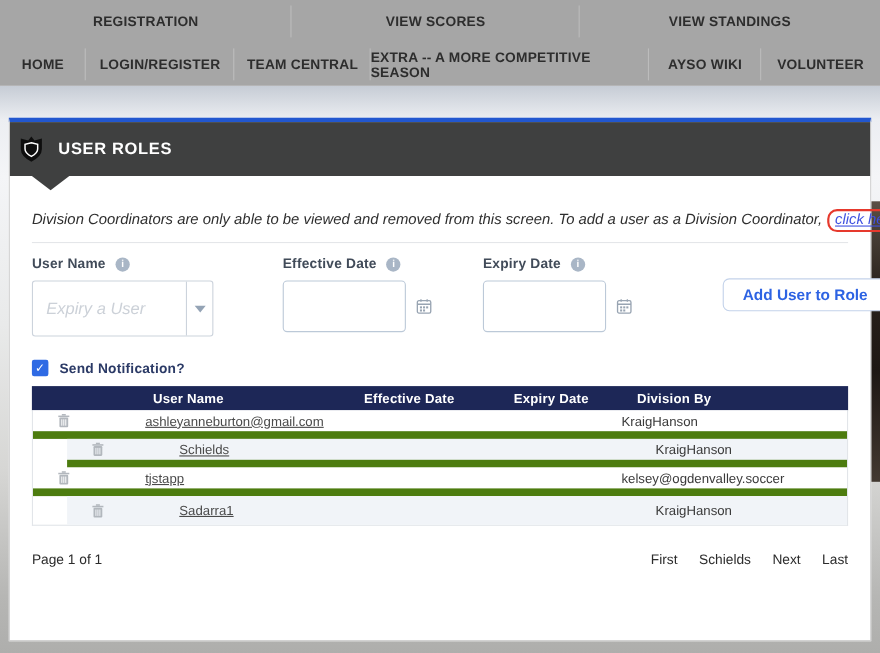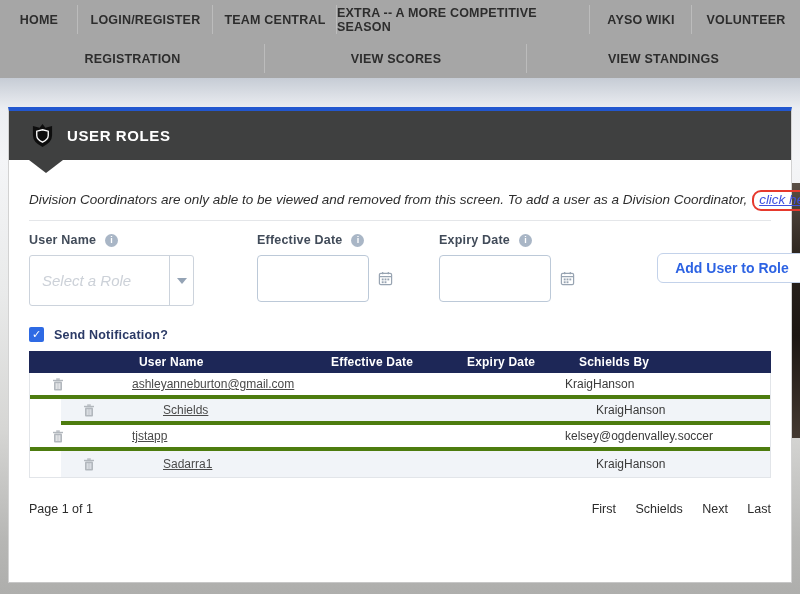--- a/index.html
+++ b/index.html
@@ -16,21 +16,21 @@
   .nav { position:absolute; top:0; left:0; width:800px; height:78px; background:#a6a6a6; z-index:5; }
   .nav-row { display:flex; height:39px; }
   .nav-item { position:relative; display:flex; align-items:center; justify-content:center;
               color:#2d2d2d; font-weight:700; font-size:12.5px; letter-spacing:.2px; cursor:pointer; }
   .nav-item.sep::after { content:''; position:absolute; right:0; top:5px; bottom:5px; width:1px; background:#bcbcbc; }
 
   
   .panel { position:absolute; left:8px; top:107px; width:784px; height:476px; background:#fff;
            border-top:4px solid #2257cf; border-left:1px solid #d2d2d2; border-right:1px solid #d2d2d2;
            border-bottom:1px solid #c7c7c7; z-index:6; }
-  .panel-header { height:49px; background:#3f4040; display:flex; align-items:center; padding-left:22px; gap:13px; position:relative; }
+  .panel-header { height:49px; background:#3f4040; display:flex; align-items:center; padding-left:8px; gap:13px; position:relative; }
   .notch { position:absolute; left:20px; bottom:-13px; width:0; height:0;
            border-left:17px solid transparent; border-right:17px solid transparent; border-top:13px solid #3f4040; }
   .panel-title { color:#fff; font-weight:700; font-size:15px; letter-spacing:.6px; }
 
   .content { padding:0 20px; }
 
   .desc { margin-top:32px; font-style:italic; font-size:13.5px; color:#2e2e2e; white-space:nowrap; }
   .annot { border:2px solid #e6392d; border-radius:9px; padding:0 5px 2px; margin-left:1px; }
   .desc a { color:#3f51e0; font-style:italic; }
 
@@ -61,49 +61,49 @@
   .checkbox { width:15px; height:15px; background:#2e6ae4; border-radius:2px; color:#fff; font-size:11px;
               display:flex; align-items:center; justify-content:center; cursor:pointer; }
   .notif-label { font-size:12.5px; color:#2b3a66; font-weight:700; letter-spacing:.2px; }
 
   .tbl { margin-top:9px; }
   .thead { display:grid; grid-template-columns:55px 240px 140px 90px 1fr; background:#1d2757; color:#fff;
            font-weight:700; font-size:12px; height:22px; align-items:center; letter-spacing:.2px; }
   .th-user { padding-left:55px; } .th-eff { padding-left:7px; } .th-exp { padding-left:3px; } .th-asg { padding-left:25px; }
   .tbody { border:1px solid #e2e5e9; border-top:none; }
   .trow { display:grid; grid-template-columns:55px 240px 140px 90px 1fr; height:26px; align-items:center;
-          font-size:12px; border-bottom:4px solid #4d7c0f; background:#fff; }
+          font-size:12px; border-bottom:7px solid #4d7c0f; background:#fff; }
   .trow.alt { background:#f1f4f8;margin-left:31px; }
   .trow:last-child { border-bottom:none; }
   .td-trash { display:flex; justify-content:center; cursor:pointer; }
   .td-user a { color:#4a4a4a; text-decoration:underline; }
   .td-asg { padding-left:10px; color:#3a3a3a; }
 
   .pager { display:flex; justify-content:space-between; align-items:center; margin-top:24px; font-size:12.5px; color:#2c2c2c;text-align:right; }
   .pager-links span { margin-left:16px; cursor:pointer; }
 </style>
 </head>
 <body>
 
 <div class="bg"></div>
 <div class="bg-right-dark"></div>
 
 <nav class="nav">
+  <div class="nav-row">
+    <div class="nav-item sep" style="width:265px">REGISTRATION</div>
+    <div class="nav-item sep" style="width:262px">VIEW SCORES</div>
+    <div class="nav-item" style="width:273px">VIEW STANDINGS</div>
+  </div>
   <div class="nav-row">
     <div class="nav-item sep" style="width:78px">HOME</div>
     <div class="nav-item sep" style="width:135px">LOGIN/REGISTER</div>
     <div class="nav-item sep" style="width:124px">TEAM CENTRAL</div>
     <div class="nav-item sep" style="width:253px">EXTRA -- A MORE COMPETITIVE SEASON</div>
     <div class="nav-item sep" style="width:102px">AYSO WIKI</div>
     <div class="nav-item" style="width:108px">VOLUNTEER</div>
-  </div>
-  <div class="nav-row">
-    <div class="nav-item sep" style="width:265px">REGISTRATION</div>
-    <div class="nav-item sep" style="width:262px">VIEW SCORES</div>
-    <div class="nav-item" style="width:273px">VIEW STANDINGS</div>
   </div>
 </nav>
 
 <section class="panel">
   <div class="panel-header">
     <span style="display:flex">
       <svg width="23" height="25" viewBox="0 0 24 26">
         <path d="M2,3 L9,5 L12,1 L15,5 L22,3 L22,13 Q22,20 12,25 Q2,20 2,13 Z" fill="#0e0e0e"></path>
         <path d="M12,7 L18,8.5 L18,13 Q18,17 12,20 Q6,17 6,13 L6,8.5 Z" fill="none" stroke="#ffffff" stroke-width="1.4"></path>
       </svg>
@@ -120,21 +120,21 @@
 
     <div class="divider"></div>
 
     <div class="form-row">
       <div class="fgroup fg-user">
         <div class="flabel">
           <span>User Name</span>
           <span class="info-icon">i</span>
         </div>
         <div class="select-box">
-          <span class="select-value">Select a Role</span>
+          <span class="select-value">Expiry a User</span>
           <span class="select-arrow-seg">
               <span class="arrow-down"></span>
             </span>
         </div>
       </div>
 
       <div class="fgroup fg-eff">
         <div class="flabel">
           <span>Effective Date</span>
           <span class="info-icon">i</span>
@@ -187,21 +187,21 @@
       <span class="checkbox">✓</span>
       <span class="notif-label">Send Notification?</span>
     </div>
 
     <div class="tbl">
       <div class="thead">
         <div></div>
         <div class="th-user">User Name</div>
         <div class="th-eff">Effective Date</div>
         <div class="th-exp">Expiry Date</div>
-        <div class="th-asg">Schields By</div>
+        <div class="th-asg">Division By</div>
       </div>
       <div class="tbody">
         <div class="trow">
           <div class="td-trash">
               <svg width="12" height="13" viewBox="0 0 12 13">
                 <rect x="2" y="3.5" width="8" height="9" rx="1" fill="#b2b7bd"></rect>
                 <rect x="1" y="1.8" width="10" height="1.4" fill="#b2b7bd"></rect>
                 <rect x="4.2" y="0.4" width="3.6" height="1.4" fill="#b2b7bd"></rect>
                 <line x1="4.2" y1="5.2" x2="4.2" y2="11" stroke="#fff" stroke-width="0.9"></line>
                 <line x1="6" y1="5.2" x2="6" y2="11" stroke="#fff" stroke-width="0.9"></line>

